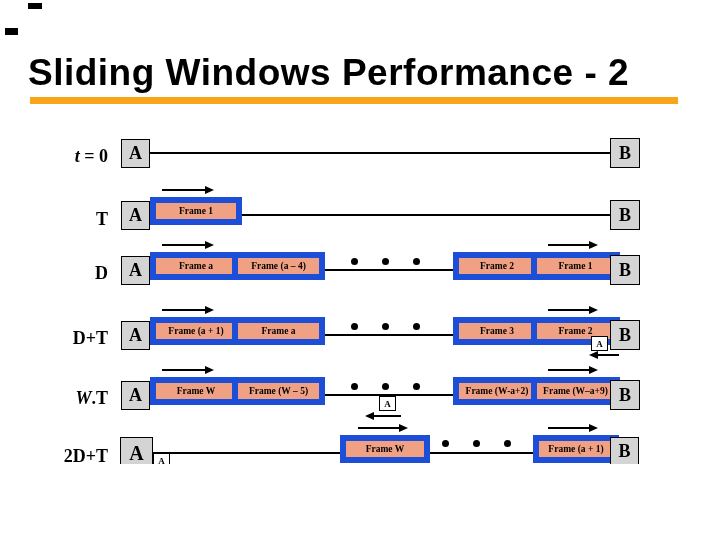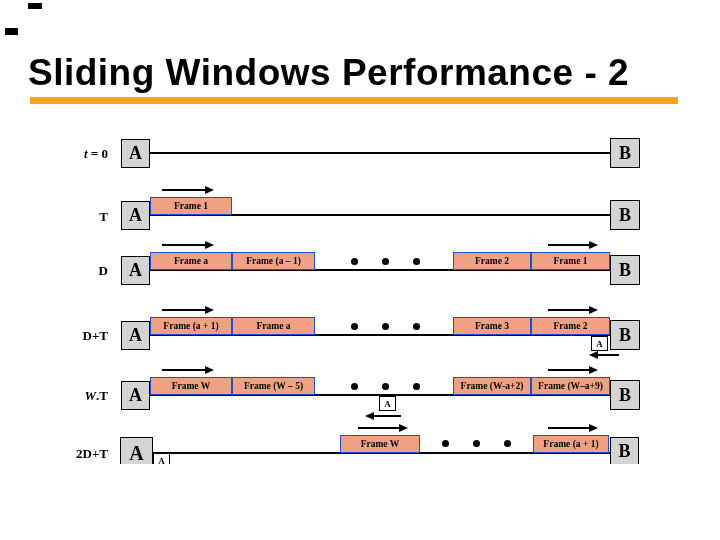--- a/index.html
+++ b/index.html
@@ -3,28 +3,28 @@
 <meta charset="utf-8">
 <style>
   html,body{margin:0;padding:0;background:#fff;}
   .slide{position:relative;width:720px;height:464px;background:#ffffff;overflow:hidden;
          font-family:"Liberation Serif", serif;color:#000;}
   .mark{position:absolute;background:#000;}
   .title{position:absolute;left:28px;top:52px;white-space:nowrap;
          font-family:"Liberation Sans", sans-serif;font-weight:bold;
          font-size:37px;letter-spacing:.5px;color:#000;}
   .rule{position:absolute;left:30px;top:97px;width:648px;height:7px;background:#F9A51A;}
-  .lbl{position:absolute;left:36px;width:72px;text-align:right;font-size:13px;font-weight:bold;white-space:nowrap;}
+  .lbl{position:absolute;left:36px;width:72px;text-align:right;font-size:18px;font-weight:bold;white-space:nowrap;}
   .it{font-style:italic;}
   .tl{position:absolute;height:0;border-top:2px solid #000;}
   .node{position:absolute;background:#D4D4D4;border:1px solid #000;
         display:flex;align-items:center;justify-content:center;
         font-weight:bold;font-size:18px;}
   .node.big{font-size:20px;}
-  .frame{position:absolute;height:16px;background:#F0A183;border:1px solid #1d4ed8;
+  .frame{position:absolute;height:16px;background:#F0A183;border:6px solid #1d4ed8;
          display:flex;align-items:center;justify-content:center;
          font-weight:bold;font-size:9.5px;white-space:nowrap;}
   .ack{position:absolute;width:15px;height:13px;background:#fff;border:1px solid #000;
        display:flex;align-items:center;justify-content:center;
        font-weight:bold;font-size:9px;}
   .arr-r{position:absolute;height:2px;background:#000;}
   .arr-r::after{content:"";position:absolute;right:-8px;top:-3px;width:0;height:0;
         border-left:9px solid #000;border-top:4px solid transparent;border-bottom:4px solid transparent;}
   .arr-l{position:absolute;height:2px;background:#000;}
   .arr-l::before{content:"";position:absolute;left:-8px;top:-3px;width:0;height:0;
@@ -55,21 +55,21 @@
   <div class="tl" style="left:150px;top:214px;width:460px"></div>
   <div class="arr-r" style="left:162px;top:189px;width:44px"></div>
   <div class="frame" style="left:150px;top:197px;width:80px">Frame 1</div>
   <div class="node" style="left:121px;top:201px;width:27px;height:27px">A</div>
   <div class="node" style="left:610px;top:200px;width:28px;height:28px">B</div>
 
   <div class="lbl" style="top:263px"><span class="it"></span><span>D</span></div>
   <div class="tl" style="left:150px;top:269px;width:460px"></div>
   <div class="arr-r" style="left:162px;top:244px;width:44px"></div>
   <div class="frame" style="left:150px;top:252px;width:80px">Frame a</div>
-  <div class="frame" style="left:232px;top:252px;width:81px">Frame (a – 1)</div>
+  <div class="frame" style="left:232px;top:252px;width:81px">Frame (a – 4)</div>
   <div class="dots" style="left:351px;top:258px">
       <span class="dot"></span>
       <span class="dot"></span>
       <span class="dot"></span>
     </div>
   <div class="arr-r" style="left:548px;top:244px;width:42px"></div>
   <div class="frame" style="left:453px;top:252px;width:76px">Frame 2</div>
   <div class="frame" style="left:531px;top:252px;width:77px">Frame 1</div>
   <div class="node" style="left:121px;top:256px;width:27px;height:27px">A</div>
   <div class="node" style="left:610px;top:255px;width:28px;height:28px">B</div>

